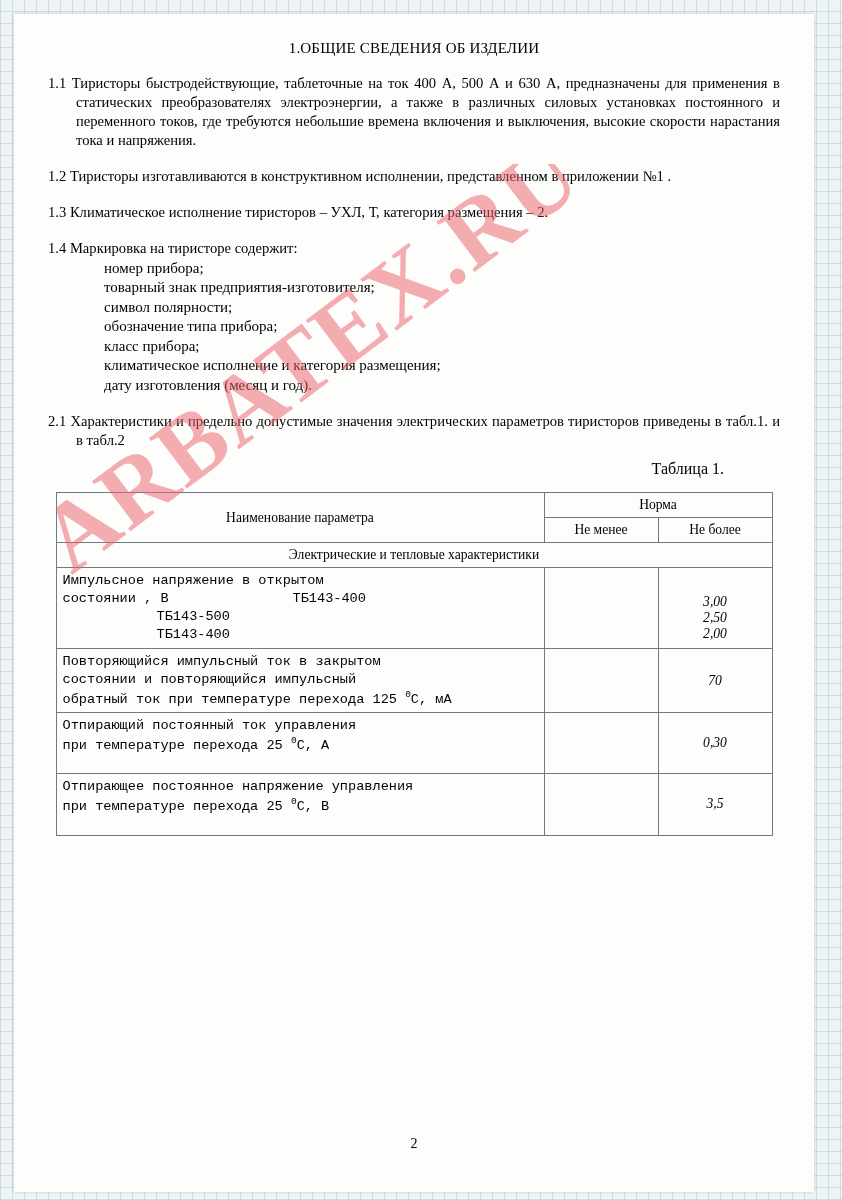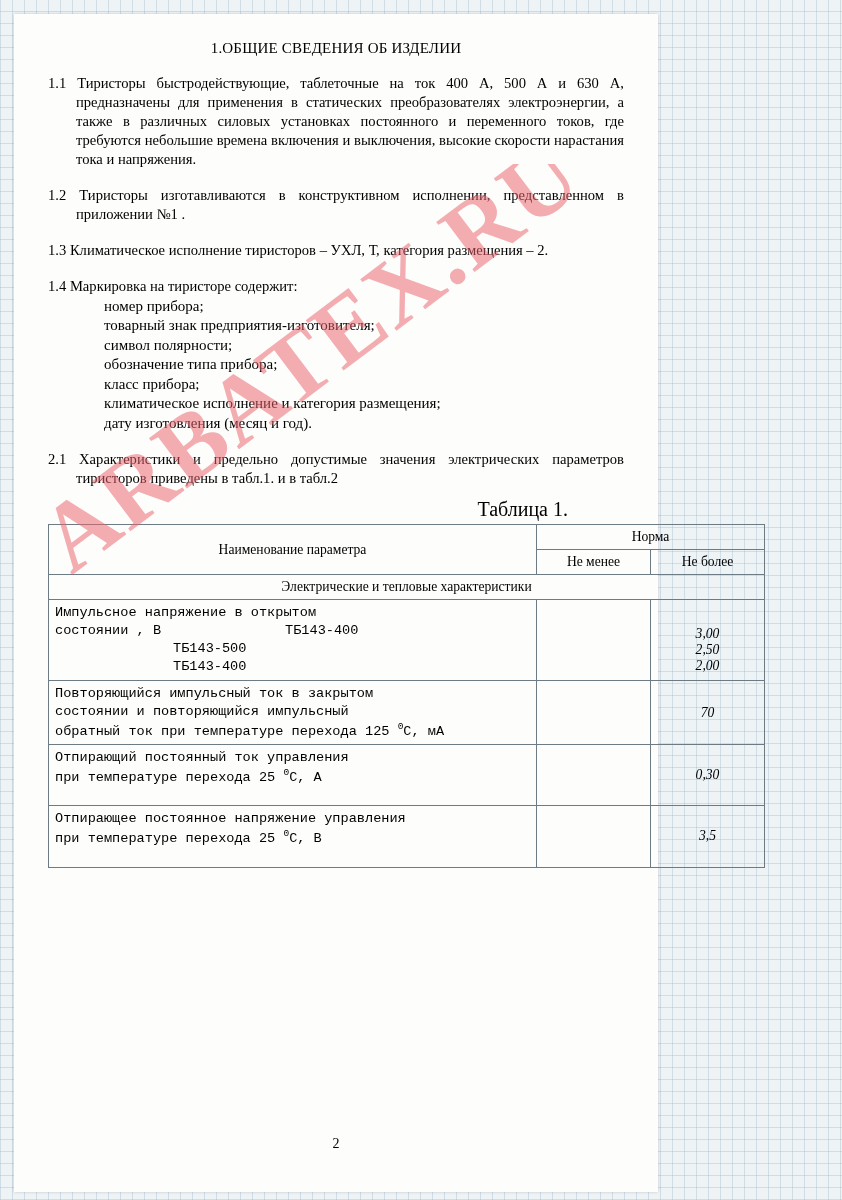--- a/index.html
+++ b/index.html
@@ -20,21 +20,21 @@
     height: 1200px;
     background-color: #eef3f6;
     background-image:
       repeating-linear-gradient(0deg, rgba(140,170,190,0.30) 0px, rgba(140,170,190,0.30) 1px, transparent 1px, transparent 12px),
       repeating-linear-gradient(90deg, rgba(140,170,190,0.30) 0px, rgba(140,170,190,0.30) 1px, transparent 1px, transparent 12px);
   }
   .sheet {
     position: absolute;
     top: 14px;
     left: 14px;
-    width: 644px;
+    width: 800px;
     height: 1178px;
     background: #fdfdfb;
     box-shadow: 0 0 3px rgba(0,0,0,0.18);
   }
   .sheet-inner {
     position: absolute;
     top: 0; left: 0; right: 0; bottom: 0;
     padding: 26px 34px 0 34px;
     box-sizing: border-box;
   }
@@ -84,23 +84,23 @@
     padding-left: 56px;
   }
   .section-title {
     text-align: center;
     font-size: 15px;
     margin-top: 14px;
     margin-bottom: 3px;
   }
   .tbl-caption {
     text-align: right;
-    font-size: 20px;
+    font-size: 16px;
     margin-top: 10px;
-    margin-bottom: 3px;
+    margin-bottom: 14px;
     padding-right: 56px;
   }
   table.spec {
     border-collapse: collapse;
     width: 716px;
     margin: 0 auto;
     table-layout: fixed;
   }
   table.spec td {
     border: 1px solid #6d7b84;
@@ -135,21 +135,21 @@
   .rowbody {
     font-size: 13.8px;
     line-height: 1.32;
     font-family: Liberation Mono, monospace;
   }
   .type-col {
     display: inline-block;
     width: 230px;
   }
   .types {
-    margin-left: 118px;
+    margin-left: 94px;
   }
   .types div { line-height: 1.32; }
   .cell-pad-lg { padding-top: 14px; padding-bottom: 16px; }
   .cell-pad-md { padding-top: 12px; padding-bottom: 14px; }
   .footer-num {
     position: absolute;
     bottom: 40px;
     left: 0;
     width: 100%;
     text-align: center;

